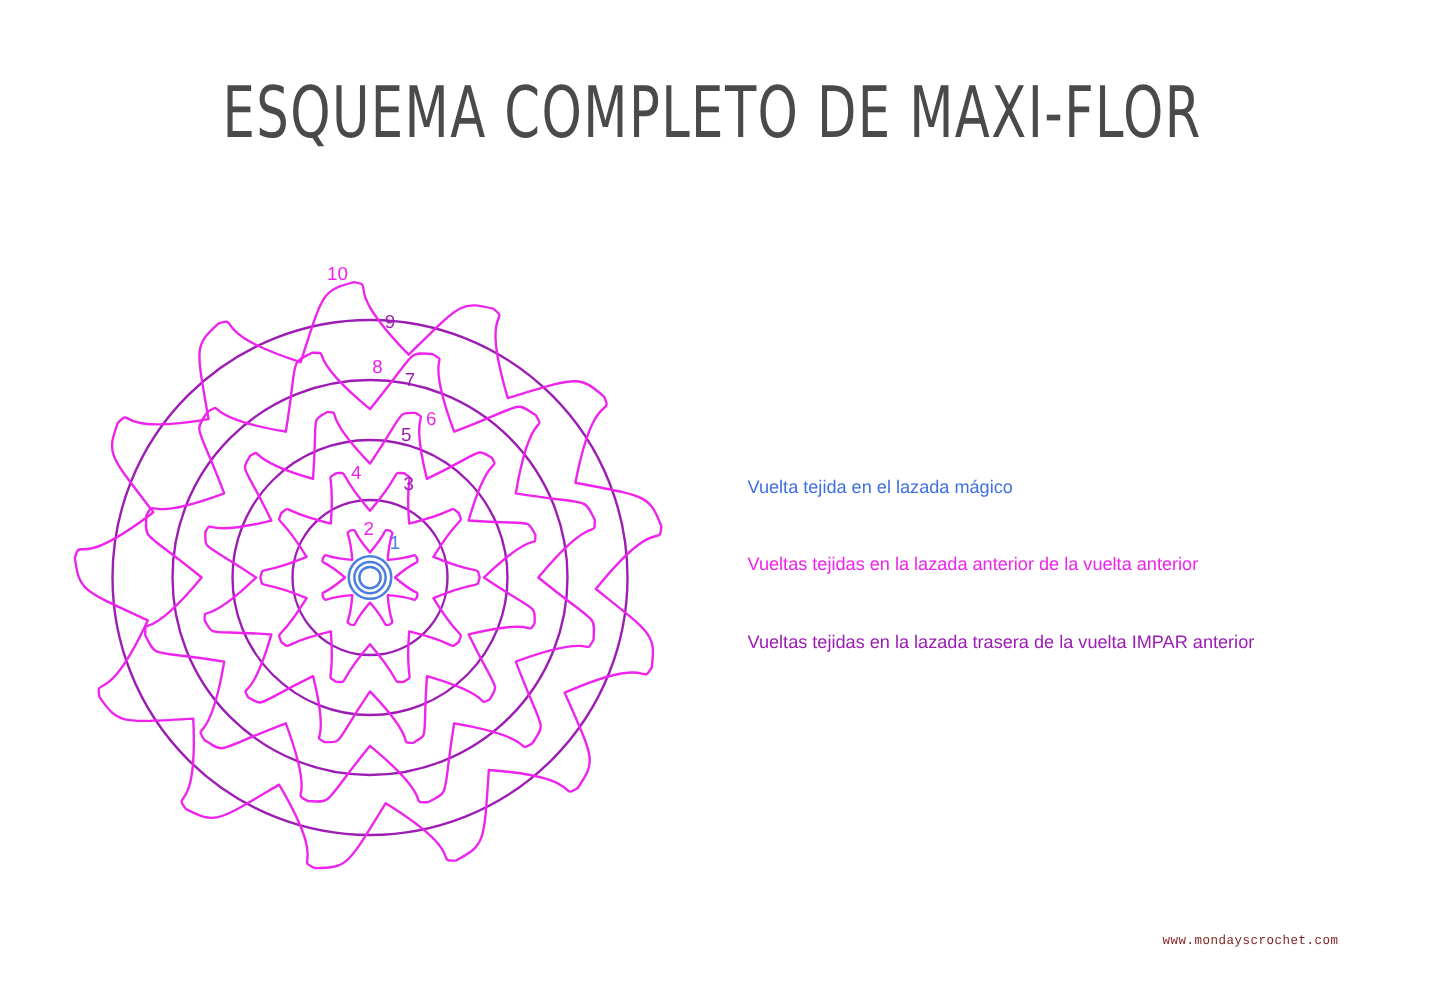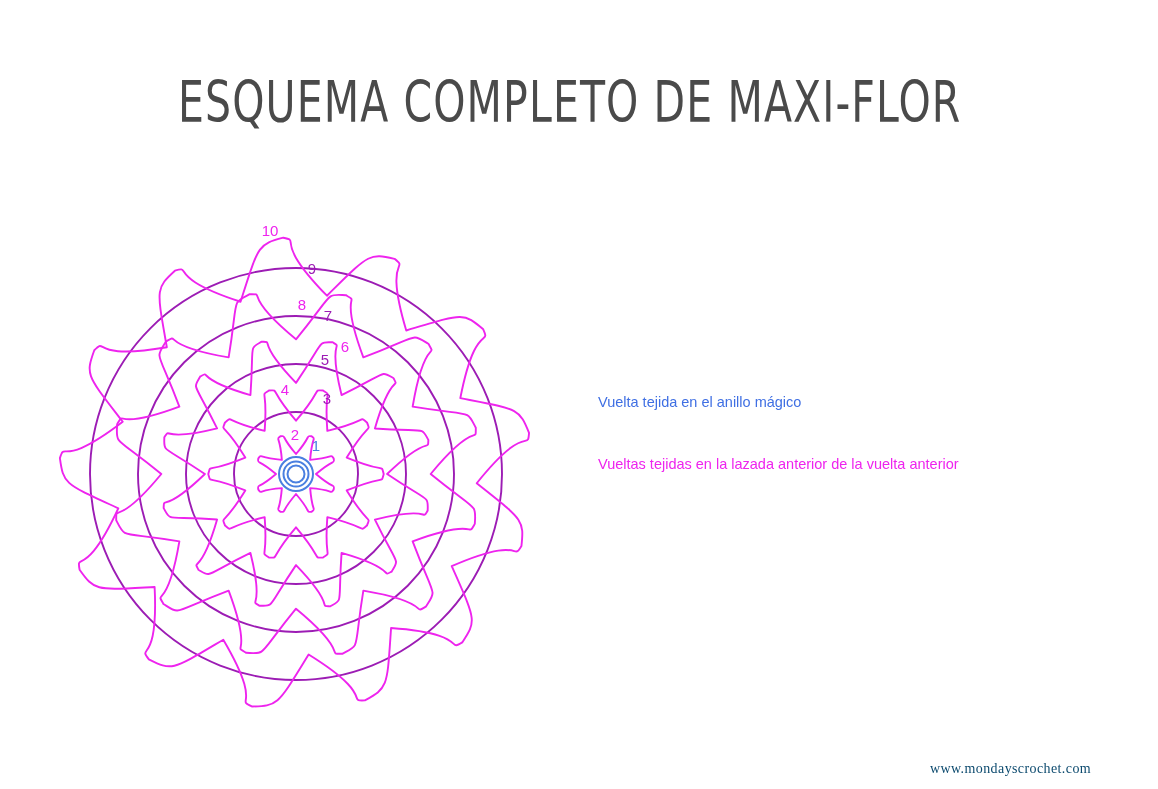--- a/index.html
+++ b/index.html
@@ -12,21 +12,21 @@
     width: 1158px;
     height: 789px;
     position: relative;
     overflow: hidden;
     font-family: "Liberation Sans", sans-serif;
     -webkit-font-smoothing: antialiased;
   }
 
   #page {
     position: absolute;
-    left: 0; top: 12px;
+    left: 0; top: 0;
     width: 1158px;
     height: 563px;
     background: #ffffff;
   }
 
   
   .page-title {
     position: absolute;
     left: 178px;
     top: 62px;
@@ -78,24 +78,24 @@
     white-space: nowrap;
     margin: 0 0 44px 0;
   }
   .legend-line:last-child { margin-bottom: 0; }
 
   
   .watermark {
     position: absolute;
     left: 930px;
     top: 748px;
-    font-family: Liberation Serif, serif;
-    font-size: 14px;
+    font-family: Liberation Mono, monospace;
+    font-size: 10px;
     letter-spacing: 0.4px;
-    color: #0c4a6e;
+    color: #7f1d1d;
     white-space: nowrap;
     transform: scaleY(1.05);
     transform-origin: left top;
   }
 </style>
 </head>
 <body>
 
 <div id="page">
 
@@ -147,22 +147,25 @@
           <text x="308" y="124" fill="#9c1cb4" class="round-label">7</text>
           <text x="282" y="113" fill="#ee24ee" class="round-label">8</text>
           <text x="292" y="77" fill="#9c1cb4" class="round-label">9</text>
           <text x="250" y="39" fill="#ee24ee" class="round-label">10</text>
         </g>
     </svg>
   </div>
 
   <div class="legend">
     <div class="legend-line" style="color: rgb(63, 111, 227);">
-      <span>Vuelta tejida en el anillo mágico</span>
+      <span>Vuelta tejida en el lazada mágico</span>
     </div>
     <div class="legend-line" style="color: rgb(238, 36, 238);">
       <span>Vueltas tejidas en la lazada anterior de la vuelta anterior</span>
+    </div>
+    <div class="legend-line" style="color: rgb(156, 28, 180);">
+      <span>Vueltas tejidas en la lazada trasera de la vuelta IMPAR anterior</span>
     </div>
   </div>
 
   <div class="watermark">www.mondayscrochet.com</div>
 
 </div>
 
 </body></html>

